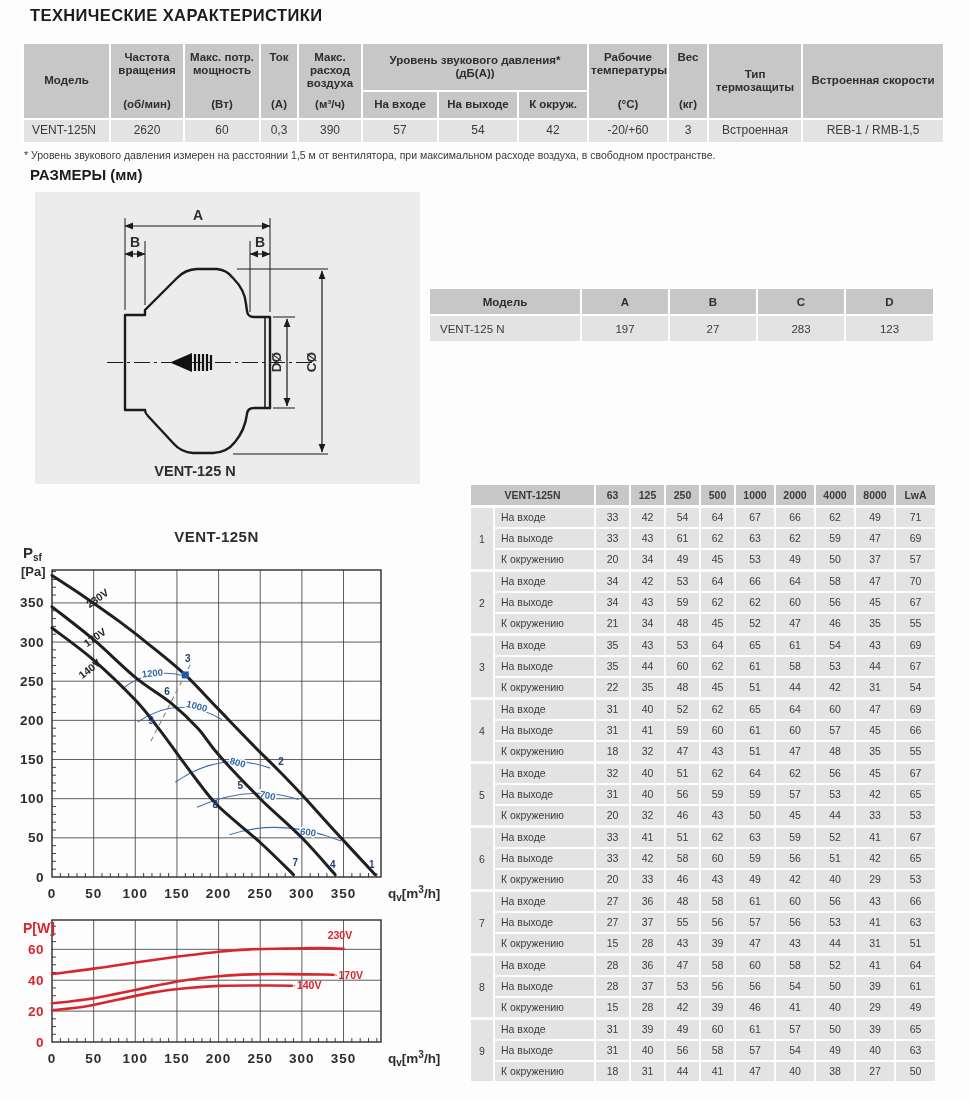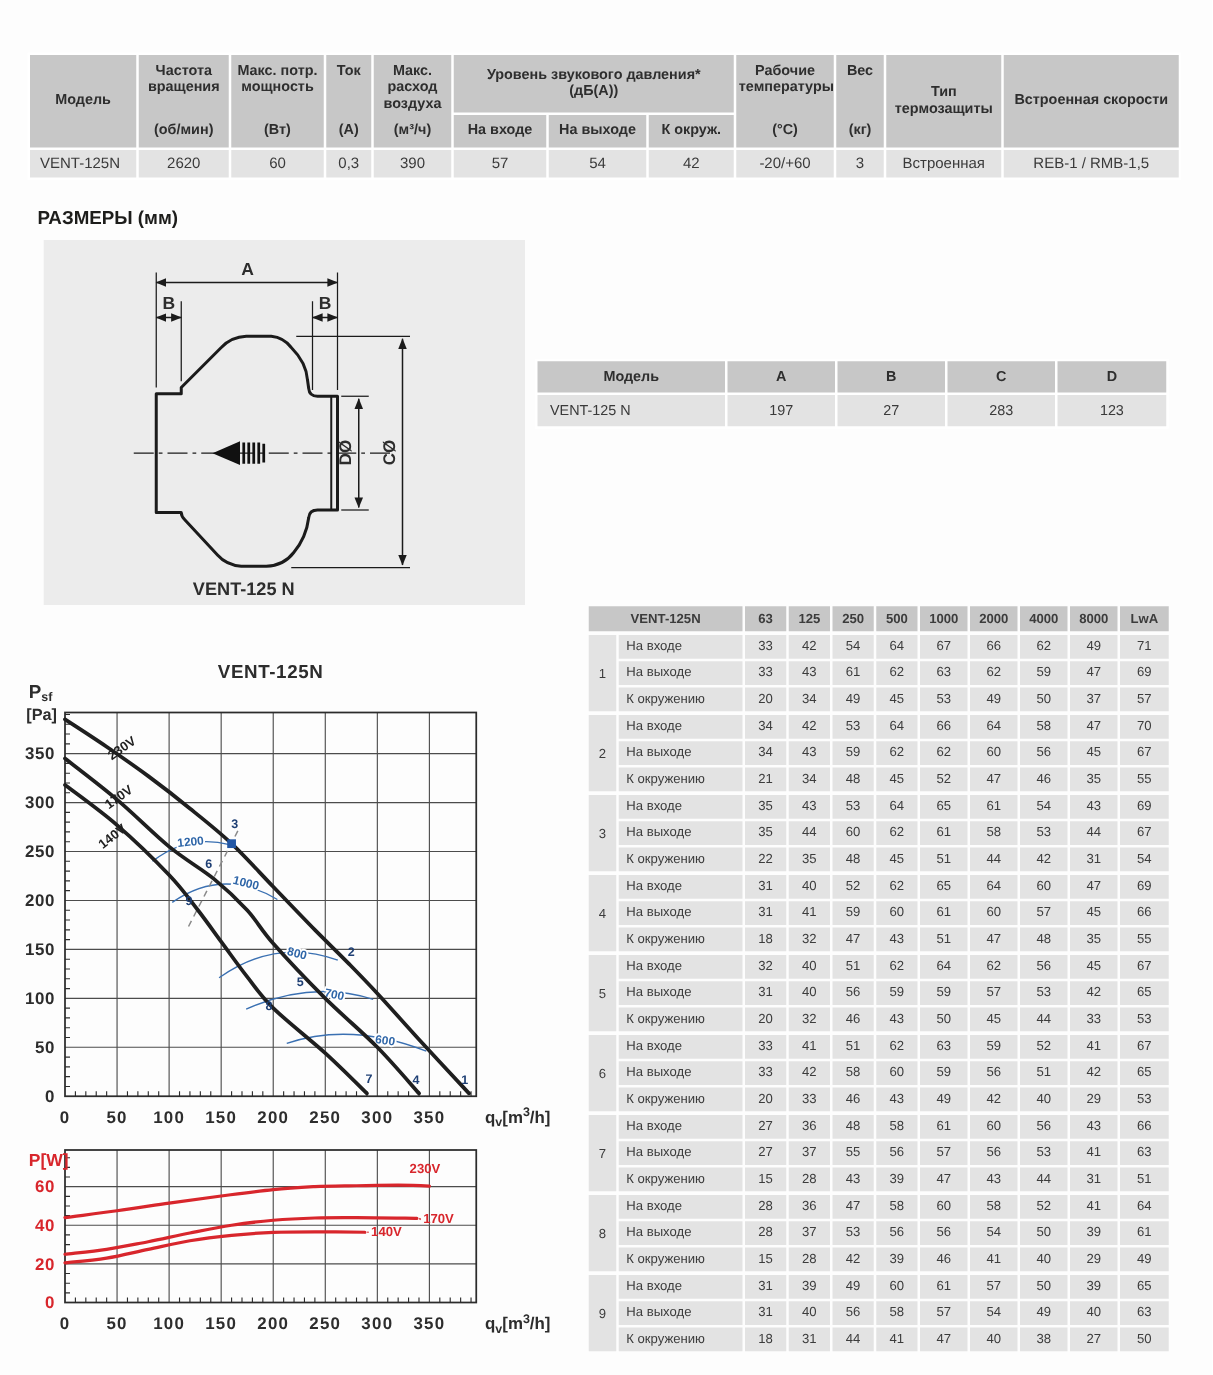--- a/index.html
+++ b/index.html
@@ -56,20 +56,21 @@
   .at-rows .at-row{margin-bottom:2px;}
   .at-rows .at-row:last-child{margin-bottom:0;}
   .at-mode{text-align:left;padding-left:6px;}
   .at-lwa{font-weight:400;}
 </style>
 </head>
 <body>
 
 <div id="page">
 
+  <div class="page-title">ТЕХНИЧЕСКИЕ ХАРАКТЕРИСТИКИ</div>
 
   <table class="spec">
     <colgroup>
       <col style="width:85px">
         <col style="width:72px">
         <col style="width:74px">
         <col style="width:36px">
       <col style="width:62px">
         <col style="width:74px">
         <col style="width:78px">
@@ -128,20 +129,21 @@
       <td>54</td>
       <td>42</td>
       <td>-20/+60</td>
       <td>3</td>
       <td>Встроенная</td>
       <td>REB-1 / RMB-1,5</td>
     </tr>
   </tbody>
     </table>
 
+  <div class="footnote">* Уровень звукового давления измерен на расстоянии 1,5 м от вентилятора, при максимальном расходе воздуха, в свободном пространстве.</div>
 
   <div class="section-title">РАЗМЕРЫ (мм)</div>
 
   <div class="diagram">
     <svg width="385" height="292" viewBox="0 0 385 292">
       <defs>
         <marker id="ah" viewBox="0 0 10 10" refX="9" refY="5" markerWidth="7.5" markerHeight="7.5" orient="auto-start-reverse">
           <path d="M0,1.2 L9.5,5 L0,8.8 Z" fill="#1b1b1b"></path>
         </marker>
       </defs>

